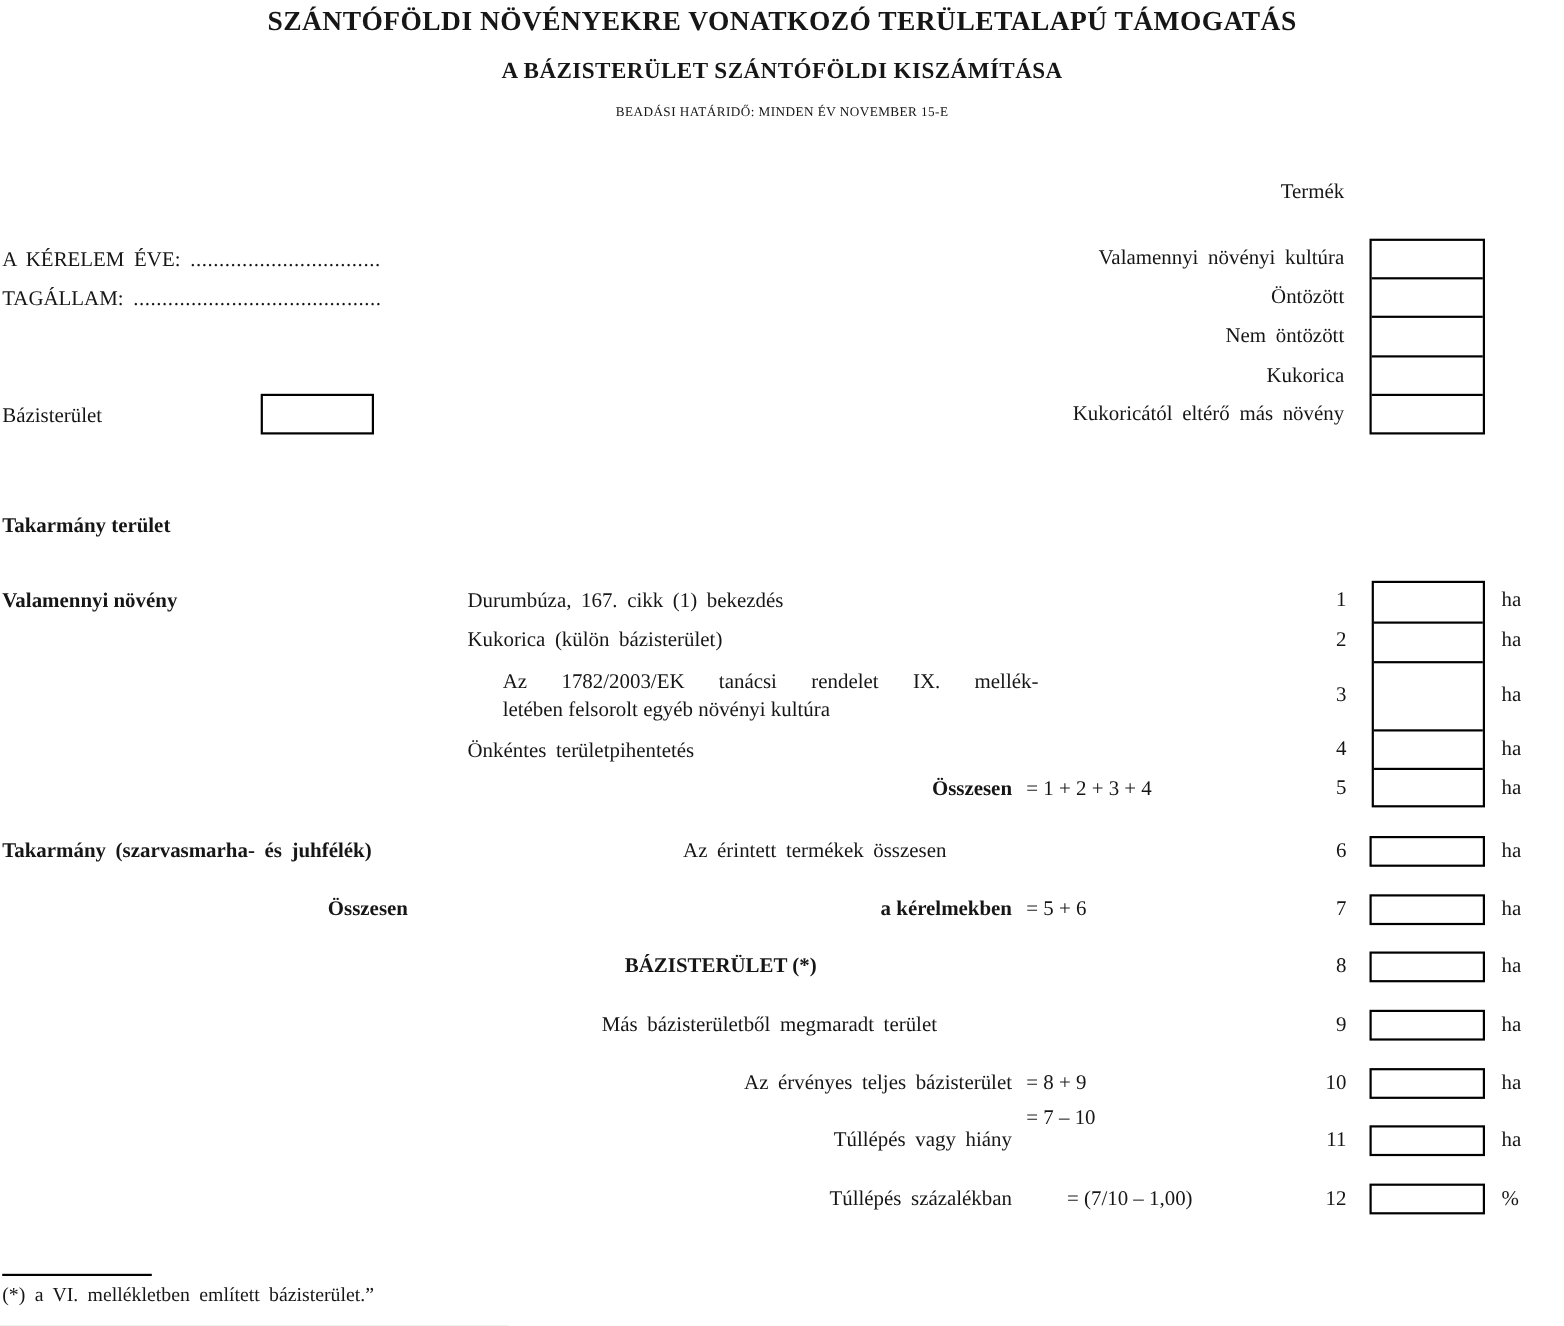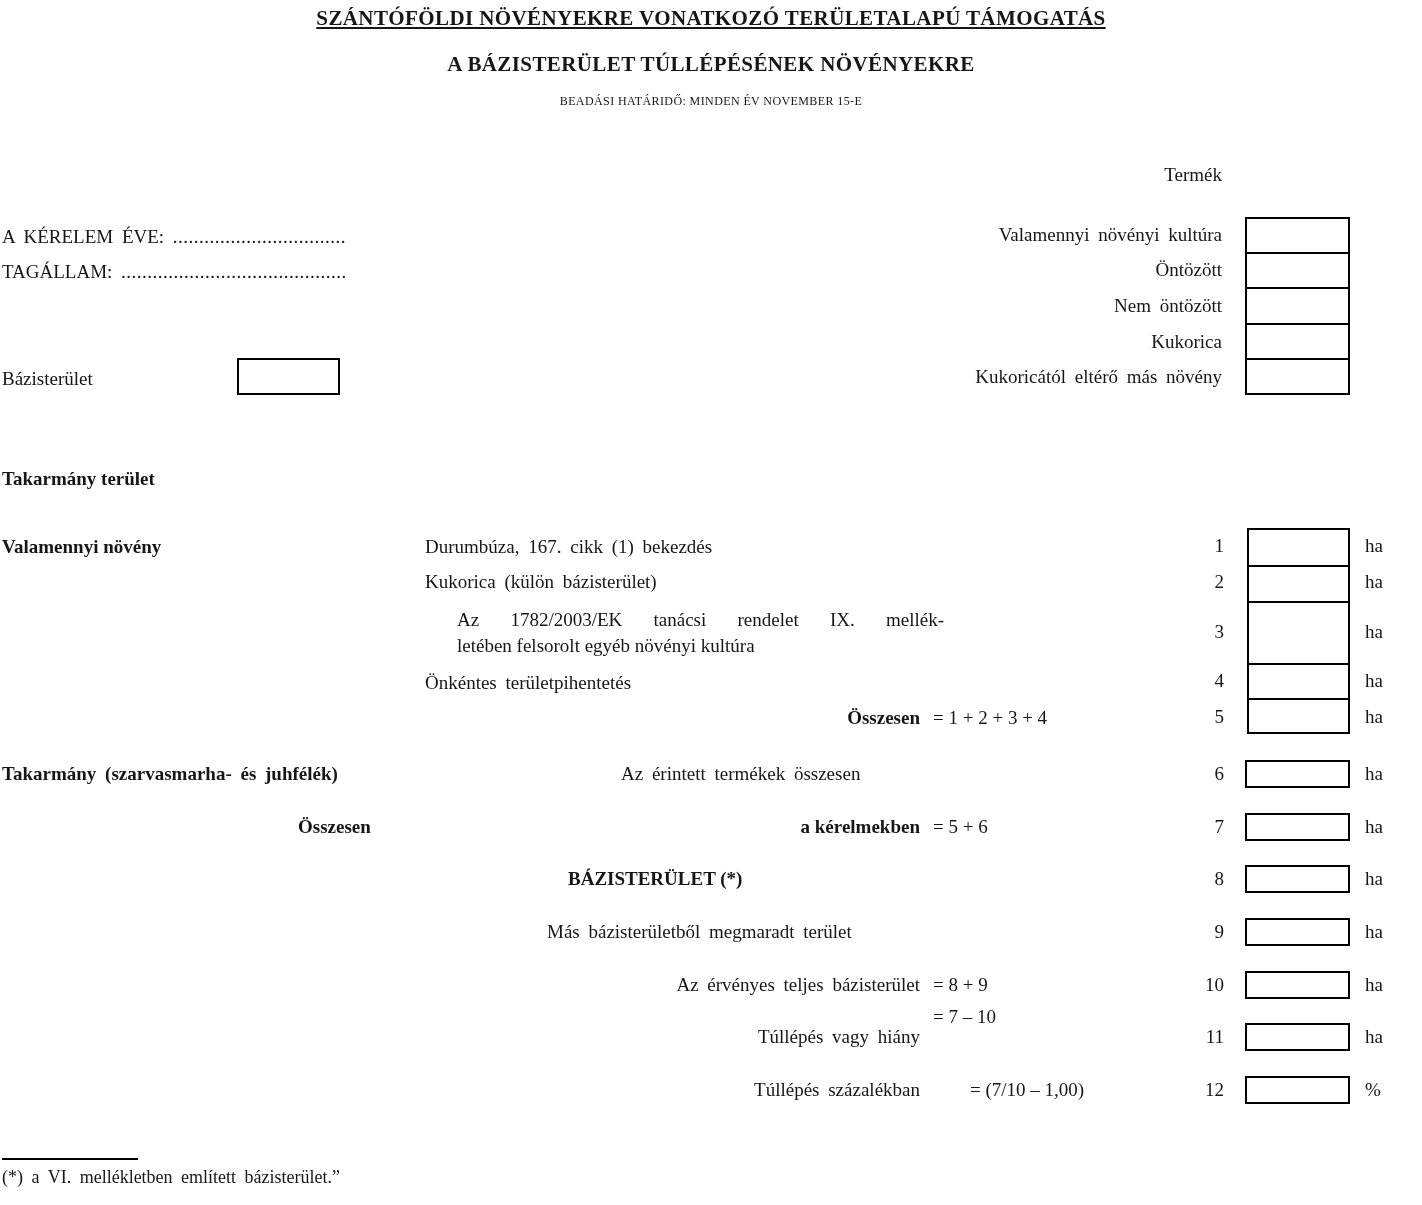--- a/index.html
+++ b/index.html
@@ -10,21 +10,21 @@
     background:#fff;
     color:#161616;
     font-family:"Liberation Serif","DejaVu Serif",serif;
     font-size:19px;
     overflow:hidden;
   }
   .abs{position:absolute;white-space:nowrap;}
   .b{font-weight:bold;}
   .center{left:0;width:100%;text-align:center;}
   .ws{word-spacing:4px;}
-  .title1{top:6px;font-size:21px;letter-spacing:0.4px;text-decoration:underline;}
+  .title1{top:6px;font-size:25px;letter-spacing:0.4px;}
   .title2{top:52px;font-size:21px;letter-spacing:0.4px;}
   .title3{top:94px;font-size:12px;letter-spacing:0.4px;}
   .ralign{text-align:right;}
   .dots{letter-spacing:0.5px;}
   
   .vbox{
     position:absolute;
     border:2px solid #000;
     background:#fff;
     box-sizing:border-box;
@@ -44,21 +44,21 @@
   .midlabel{word-spacing:4px;}
   .fnrule{position:absolute;left:2px;top:1158px;width:136px;border-top:2px solid #000;}
   .fntext{font-size:18px;}
 </style>
 </head>
 <body>
 
 <div class="page">
 
   <div class="abs center b title1">SZÁNTÓFÖLDI NÖVÉNYEKRE VONATKOZÓ TERÜLETALAPÚ TÁMOGATÁS</div>
-  <div class="abs center b title2">A BÁZISTERÜLET TÚLLÉPÉSÉNEK NÖVÉNYEKRE</div>
+  <div class="abs center b title2">A BÁZISTERÜLET SZÁNTÓFÖLDI KISZÁMÍTÁSA</div>
   <div class="abs center title3">BEADÁSI HATÁRIDŐ: MINDEN ÉV NOVEMBER 15-E</div>
 
   <div class="abs ralign" style="right:200px;top:164px;">Termék</div>
 
   <div class="abs ws" style="left:2px;top:226px;">
     <span>A KÉRELEM ÉVE:</span>
     <span class="dots">.................................</span>
   </div>
   <div class="abs ws" style="left:2px;top:261px;">
     <span>TAGÁLLAM:</span>

